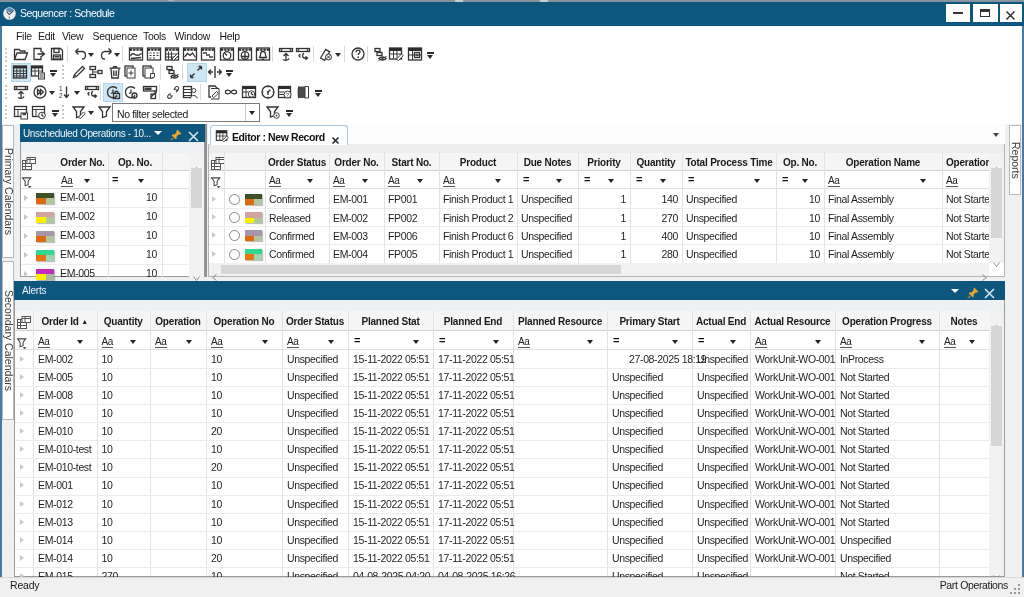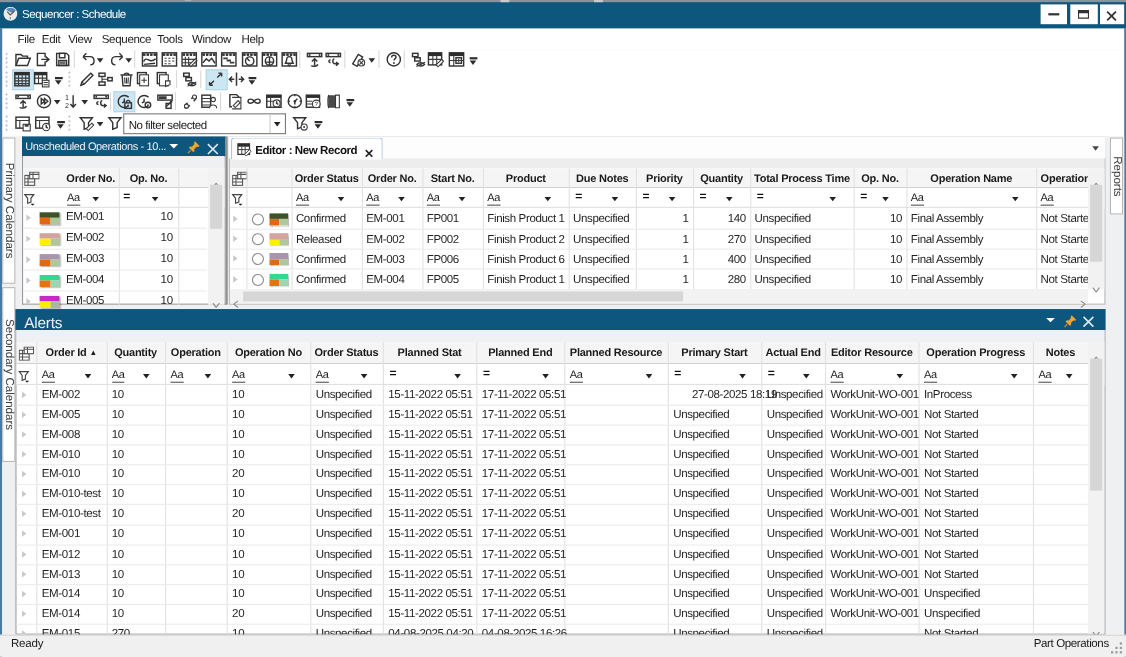--- a/index.html
+++ b/index.html
@@ -739,21 +739,21 @@
       <div class="abs" style="left:4px;top:5px;width:7px;height:5px"><svg width="7" height="5">
           <path d="M0.5 4.5 L3.5 0.5 L6.5 4.5" fill="none" stroke="#8a8a8a"></path>
         </svg></div>
       <div class="abs" style="left:4px;top:100px;width:7px;height:5px"><svg width="7" height="5">
           <path d="M0.5 0.5 L3.5 4.5 L6.5 0.5" fill="none" stroke="#8a8a8a"></path>
         </svg></div>
       <div class="abs" style="left:2px;top:15px;width:11px;height:70px;background:#d6d6d6"></div>
     </div>
 <div class="abs" style="left:14px;top:281px;width:991px;height:296px;background:#fff;border:1px solid #9b9b9b"></div>
 <div class="hdrblue" style="left:14px;top:281px;width:991px;height:19px"></div>
-<div class="abs" style="left:22px;top:285px;font-size:14px;color:#ecf2f6;letter-spacing:-0.2px">Alerts</div>
+<div class="abs" style="left:22px;top:285px;font-size:10px;color:#ecf2f6;letter-spacing:-0.2px">Alerts</div>
 <div class="abs" style="left:951px;top:289px;width:0;height:0;border-left:4px solid transparent;border-right:4px solid transparent;border-top:4.5px solid #fff"></div>
 <div class="abs" style="left:967px;top:285px;width:12px;height:12px"><svg width="12" height="12" viewBox="0 0 12 12">
         <path d="M7.2 0.5 L11.5 4.8 L10 5.6 L8.8 5.4 L6.6 7.6 L6.8 9.4 L5.6 10.2 L1.8 6.4 L2.6 5.2 L4.4 5.4 L6.6 3.2 L6.4 2 Z" fill="#f0a52e"></path>
         <path d="M3.2 8.8 L0.8 11.2" stroke="#c88a28" stroke-width="1.2"></path>
       </svg></div>
 <div class="abs" style="left:984px;top:285px;width:11px;height:11px"><svg width="11" height="11" viewBox="0 0 11 11">
         <path d="M1 1 L10 10 M10 1 L1 10" stroke="#dce8f0" stroke-width="1.5"></path>
       </svg></div>
 <div class="abs" style="left:15px;top:300px;width:989px;height:11px;background:#eef0f1"></div>
 <div class="abs" style="left:15px;top:311px;width:989px;height:20px;background:#f5f5f5;border-bottom:1px solid #d0d0d0"></div>
@@ -766,21 +766,21 @@
 <div class="hcell" style="left:33px;top:316px;width:63.5px">Order Id <span style="font-size:7px;vertical-align:1px">▲</span></div>
 <div class="hcell" style="left:96.5px;top:316px;width:53.5px">Quantity</div>
 <div class="hcell" style="left:150px;top:316px;width:56px">Operation</div>
 <div class="hcell" style="left:206px;top:316px;width:76px">Operation No</div>
 <div class="hcell" style="left:282px;top:316px;width:66px">Order Status</div>
 <div class="hcell" style="left:348px;top:316px;width:85px">Planned Stat</div>
 <div class="hcell" style="left:433px;top:316px;width:80px">Planned End</div>
 <div class="hcell" style="left:513px;top:316px;width:94px">Planned Resource</div>
 <div class="hcell" style="left:607px;top:316px;width:85px">Primary Start</div>
 <div class="hcell" style="left:692px;top:316px;width:58px">Actual End</div>
-<div class="hcell" style="left:750px;top:316px;width:85px">Editor Resource</div>
+<div class="hcell" style="left:750px;top:316px;width:85px">Actual Resource</div>
 <div class="hcell" style="left:835px;top:316px;width:104px">Operation Progress</div>
 <div class="hcell" style="left:939px;top:316px;width:50px">Notes</div>
 <div class="abs" style="left:15px;top:331px;width:989px;height:19px;background:#fff;border-bottom:1px solid #e0e0e0"></div>
 <div class="abs" style="left:16px;top:335px;width:12px;height:12px"><svg width="12" height="12" viewBox="0 0 16 16">
         <path d="M2 2.5 L13 2.5 L9.5 7 L9.5 11.5 L5.5 13 L5.5 7 Z" fill="none" stroke="#444" stroke-width="1.4"></path>
         <path d="M9 13.5 L14 13.5 L11.5 16 Z" fill="#222"></path>
       </svg></div>
 <div class="aa" style="left:38px;top:336px">Aa</div>
 <div class="chev" style="left:76.5px;top:340px"></div>
 <div class="aa" style="left:101.5px;top:336px">Aa</div>

